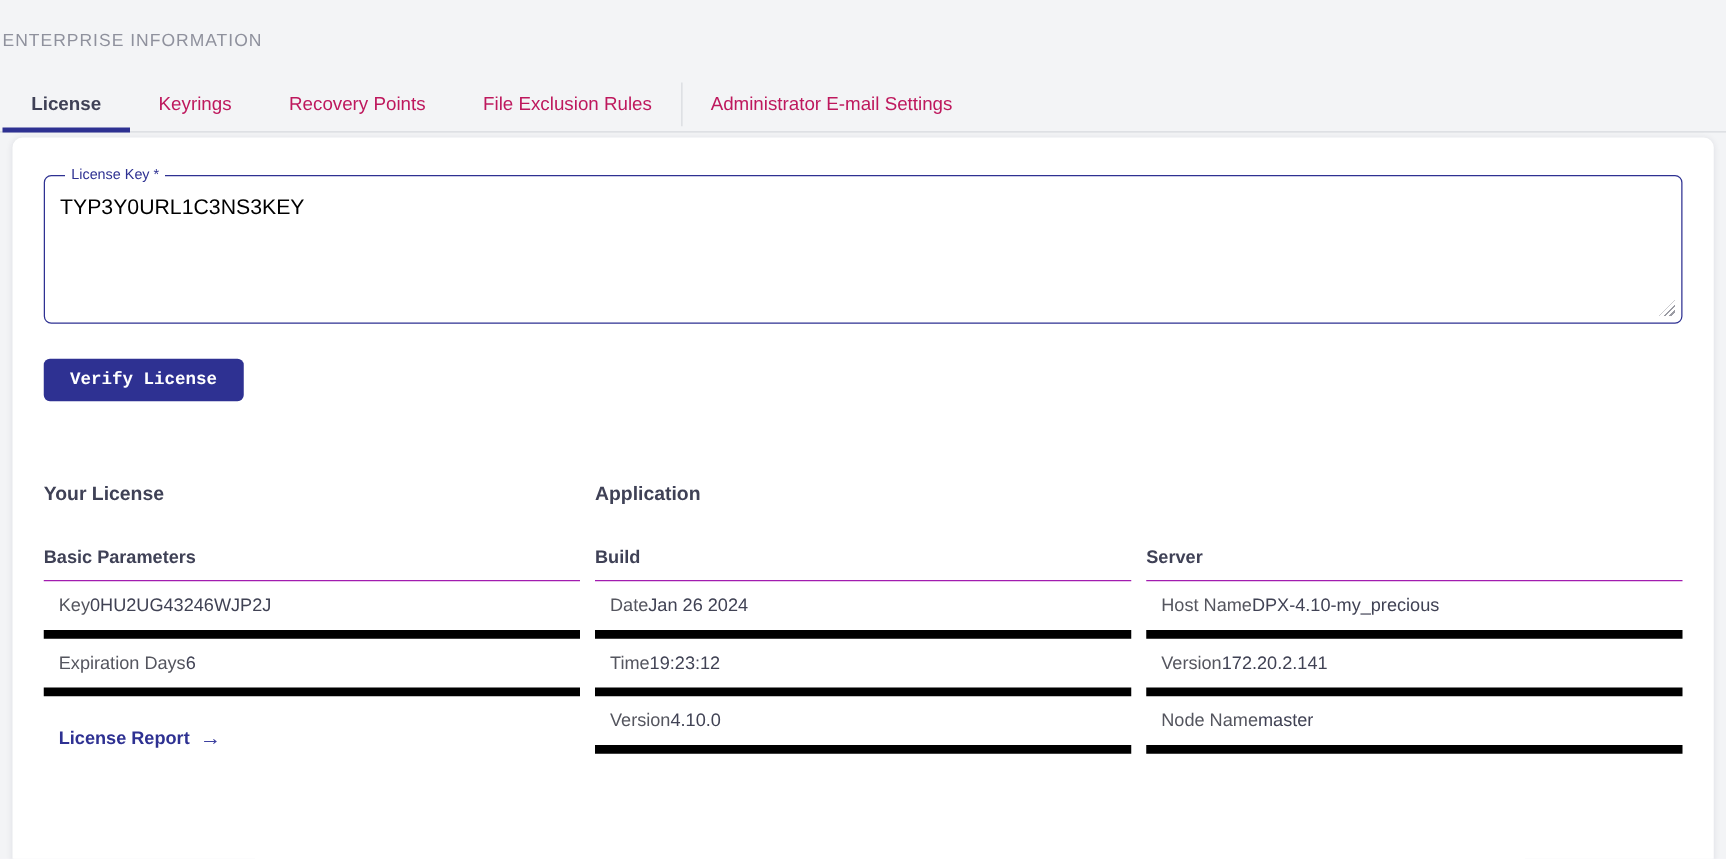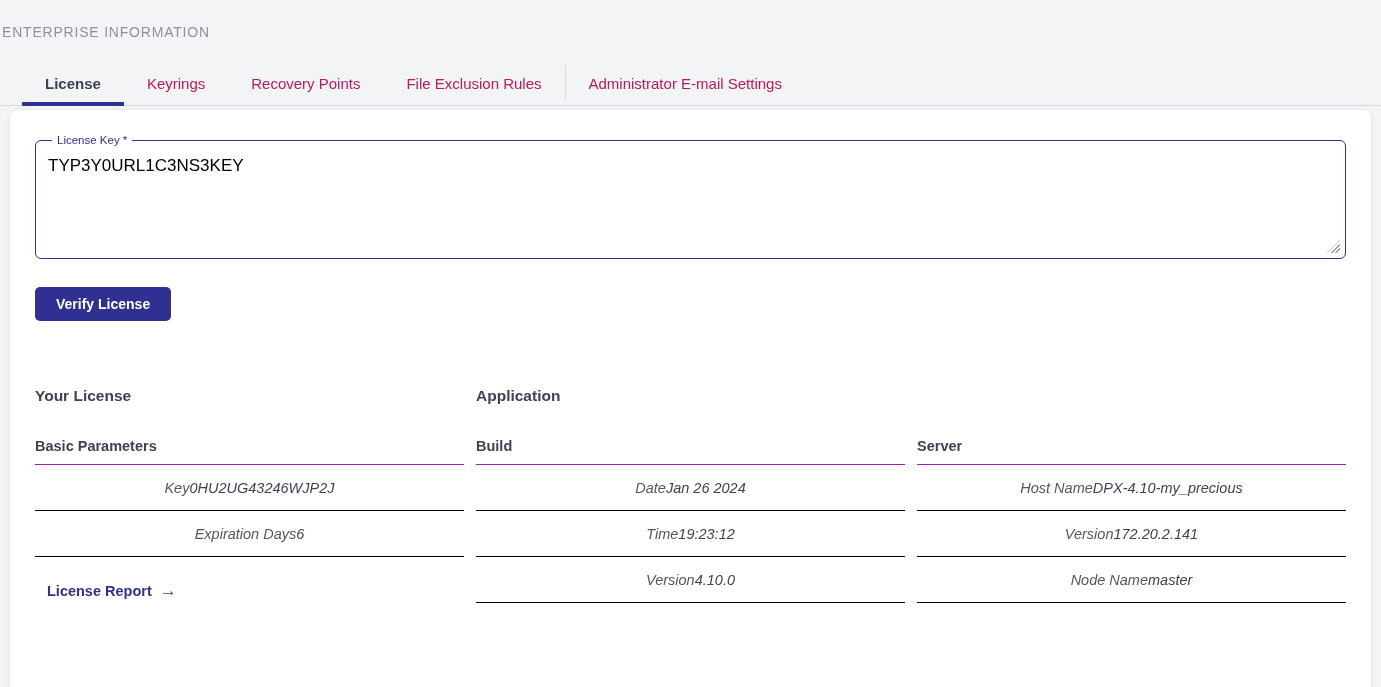--- a/index.html
+++ b/index.html
@@ -22,21 +22,21 @@
     color: #8f919d;
     font-weight: 400;
   }
 
   
   .tab-bar {
     display: flex;
     align-items: stretch;
     height: 44px;
     border-bottom: 1px solid #d8d9de;
-    padding-left: 22px;
+    padding-left: 2px;
   }
   .tab {
     display: flex;
     align-items: center;
     padding: 0 23px;
     font-size: 15px;
     color: #be185d;
     cursor: pointer;
     position: relative;
     white-space: nowrap;
@@ -108,21 +108,21 @@
 
   
   .verify-btn {
     margin-top: 28px;
     background: #2e3192;
     color: #ffffff;
     border: none;
     border-radius: 5px;
     height: 34px;
     padding: 0 21px;
-    font-family: Liberation Sans, sans-serif;
+    font-family: Liberation Mono, monospace;
     font-size: 14px;
     font-weight: 700;
     cursor: pointer;
   }
 
   
   .sections {
     margin-top: 66px;
     display: grid;
     grid-template-columns: 1fr 1fr 1fr;
@@ -143,27 +143,26 @@
 
   .info-table .table-title {
     font-size: 14.5px;
     font-weight: 700;
     color: #3f4156;
     padding-bottom: 10px;
     border-bottom: 1px solid #a21caf;
   }
   .info-row {
     display: flex;
-    justify-content: center;
+    justify-content: flex-start;
     align-items: center;
     height: 46px;
     padding: 0 12px;
-    border-bottom: 1px solid #000000;
+    border-bottom: 7px solid #000000;
     font-size: 14.5px;
-    font-style: italic;
   }
   .info-row .label { color: #55565f; }
   .info-row .value { color: #404254; text-align: right; }
 
   .report-link {
     margin-top: 25px;
     padding-left: 12px;
     display: inline-flex;
     align-items: center;
     gap: 8px;

